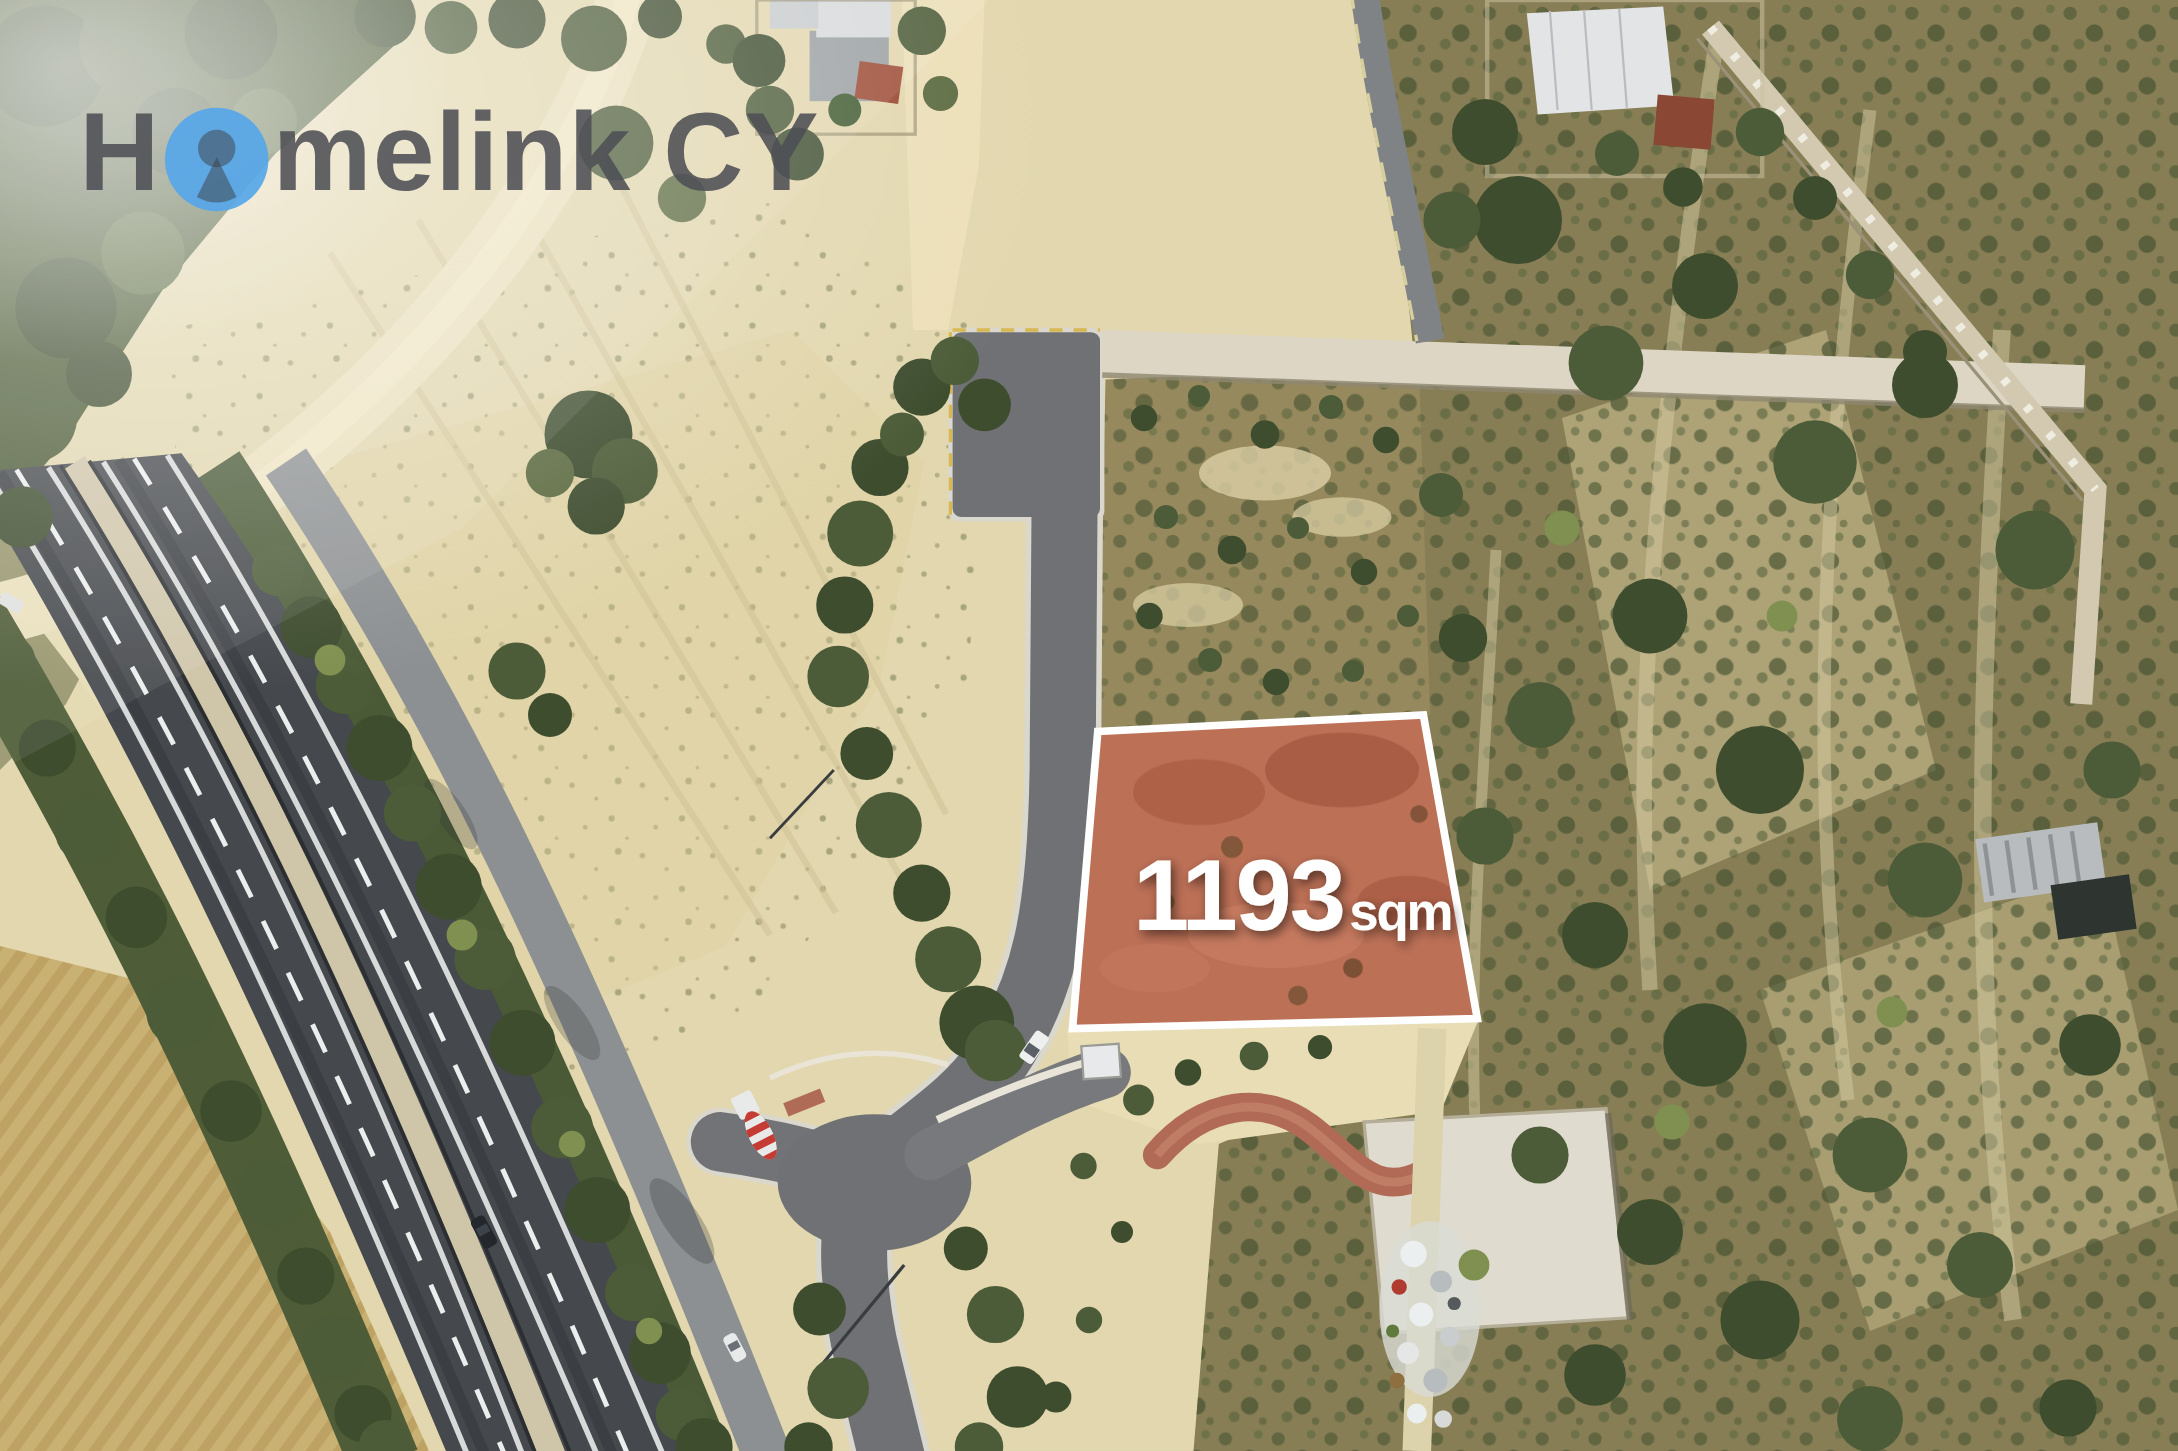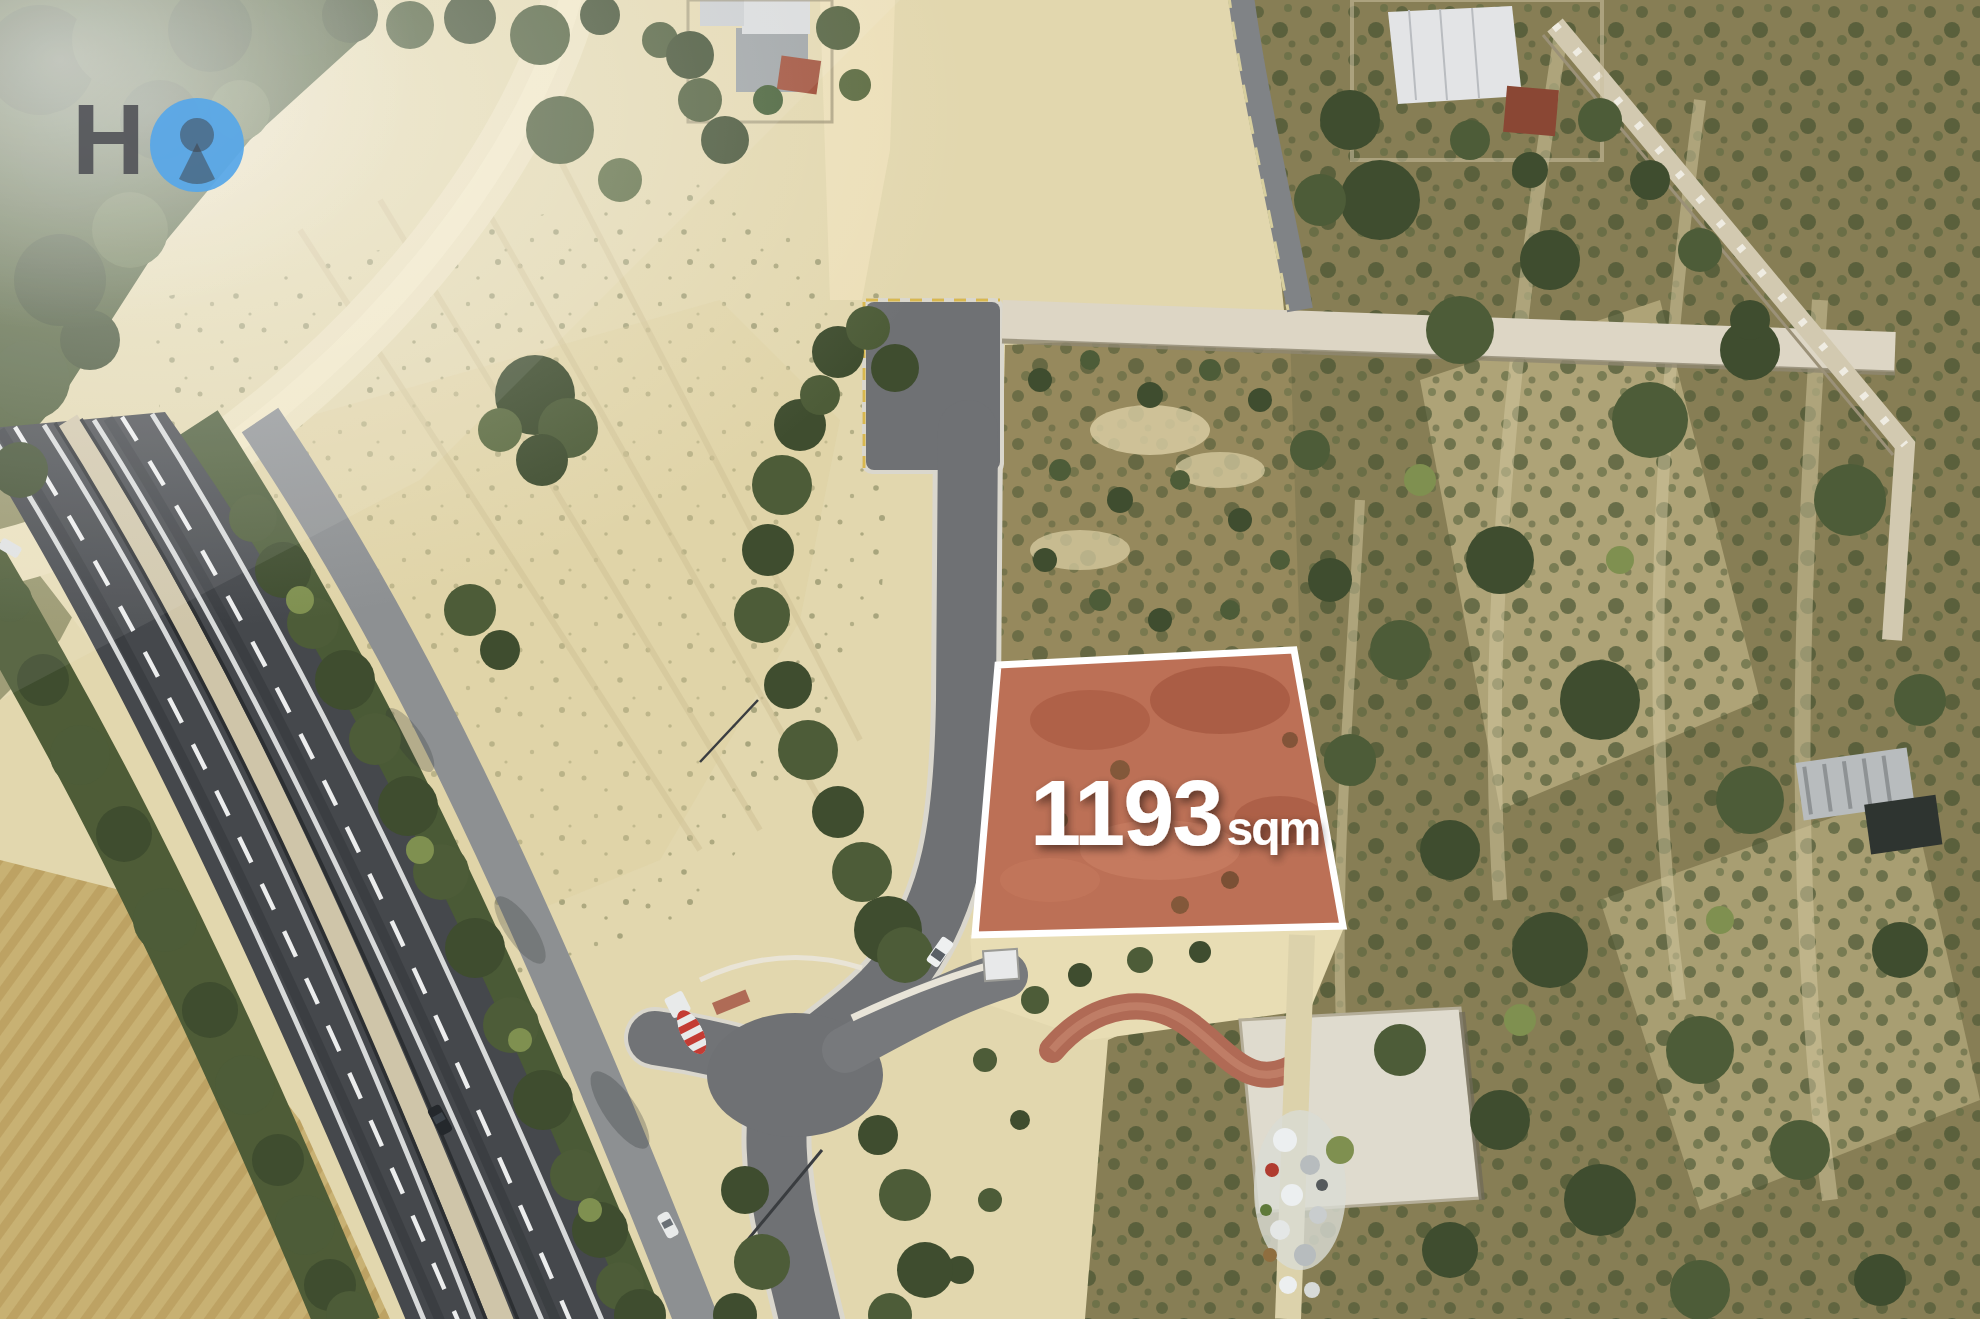--- a/index.html
+++ b/index.html
@@ -428,14 +428,15 @@
 
 <div id="watermark">
   <span>H</span>
   <svg class="kh" viewBox="0 0 96 96">
     <circle cx="48" cy="48" r="47" fill="#57a7e8" opacity=".93"></circle>
     <g fill="rgba(62,62,66,.5)">
       <circle cx="48" cy="38" r="17"></circle>
       <path d="M48,46 L66,82 Q48,92 30,82 Z"></path>
     </g>
   </svg>
+  <span>melink CY</span>
 </div>
 </div>
 
 </body></html>

